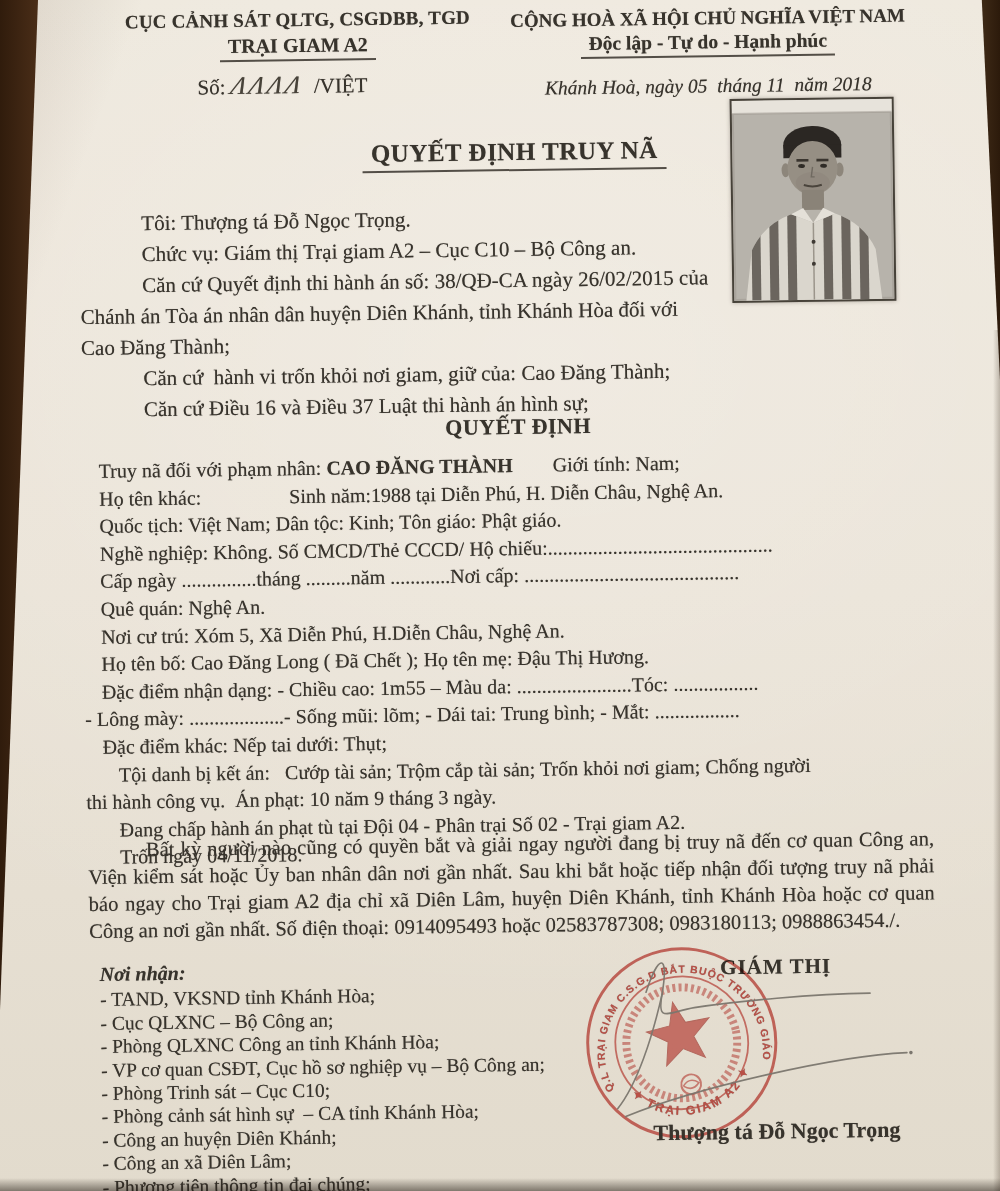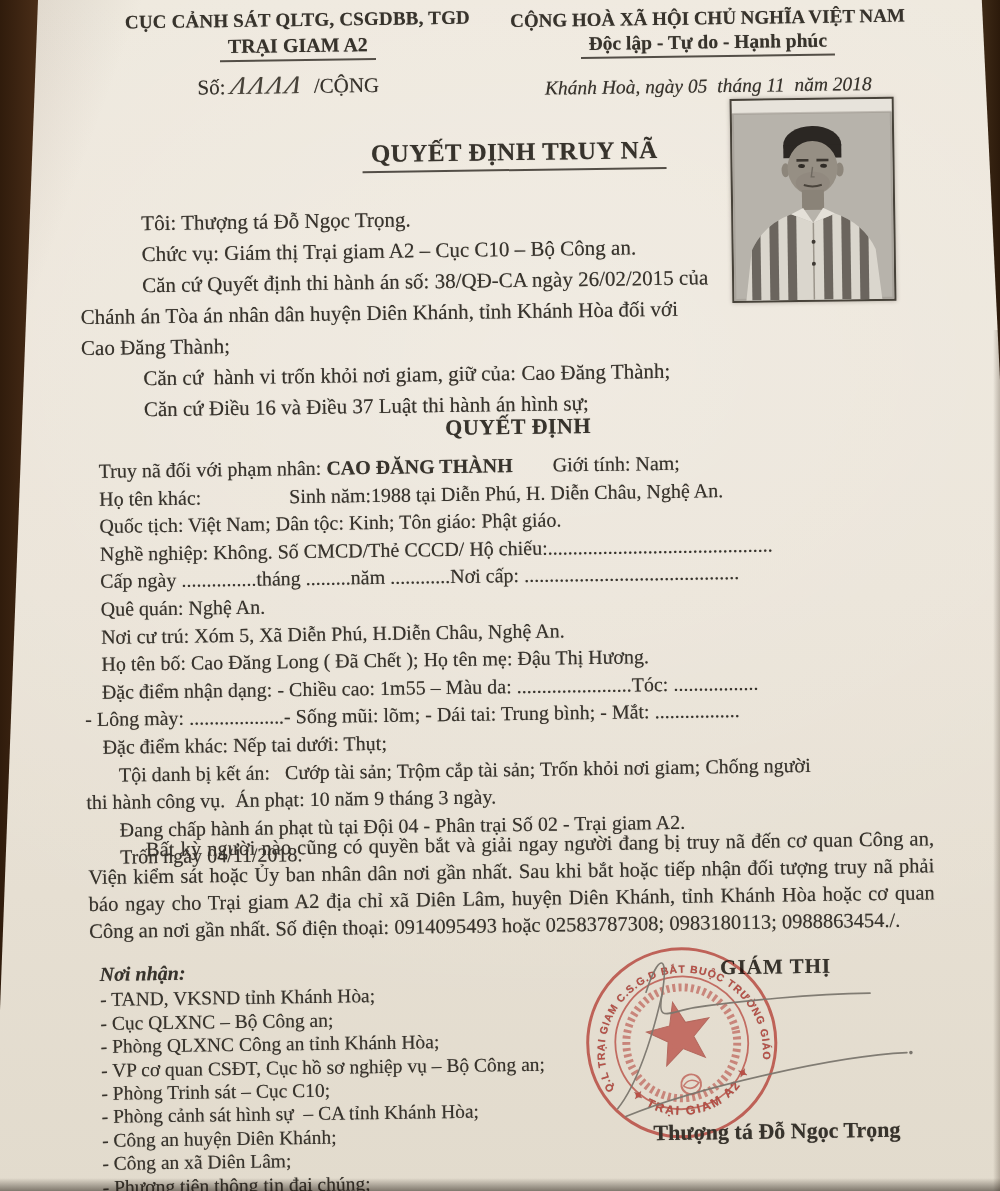--- a/index.html
+++ b/index.html
@@ -91,21 +91,21 @@
 <div class="corner-tl"></div>
 <div class="corner-tr"></div>
 
 <div class="content">
 
   <div class="hdr-left">
     <div class="l1">CỤC CẢNH SÁT QLTG, CSGDBB, TGD</div>
     <div class="l2"><span class="u">TRẠI GIAM A2</span></div>
   </div>
 
-  <div class="doc-number"><span>Số:</span><span class="hand">ΛΛΛΛ</span><span>/CỘNG</span></div>
+  <div class="doc-number"><span>Số:</span><span class="hand">ΛΛΛΛ</span><span>/VIỆT</span></div>
 
   <div class="hdr-right">
     <div class="l1">CỘNG HOÀ XÃ HỘI CHỦ NGHĨA VIỆT NAM</div>
     <div class="l2"><span class="u">Độc lập - Tự do - Hạnh phúc</span></div>
   </div>
   <div class="dateline">Khánh Hoà, ngày 05  tháng 11  năm 2018</div>
 
   <div class="photo-frame">
     <svg viewBox="0 0 160 200">
       <rect x="0" y="0" width="160" height="200" fill="#b7b3ab"></rect>

